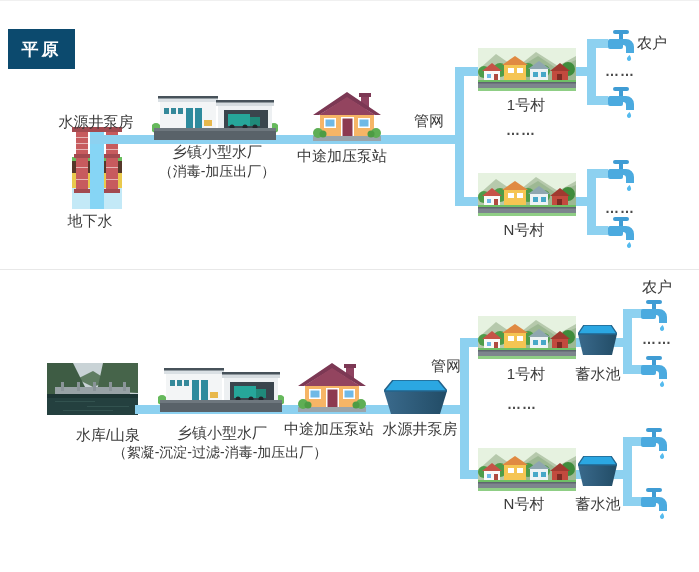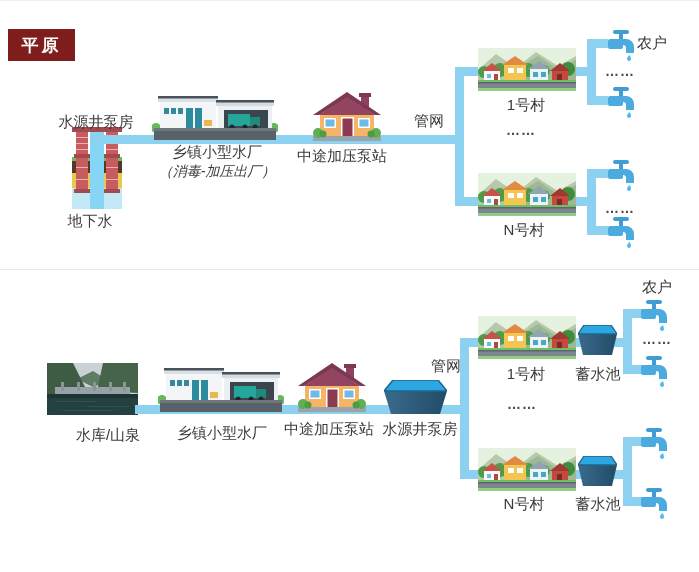--- a/index.html
+++ b/index.html
@@ -2,22 +2,22 @@
 <html><head>
 <meta charset="utf-8">
 <style>
   html,body{margin:0;padding:0;background:#fff;}
   .canvas{position:relative;width:699px;height:572px;background:#fff;overflow:hidden;
     font-family:"Liberation Sans",sans-serif;border-top:1px solid #f0f0f0;border-bottom:1px solid #f0f0f0;}
   .abs{position:absolute;}
   .pipe{position:absolute;background:#8DD1F0;}
   .label{position:absolute;color:#3A3A3A;font-size:15px;white-space:nowrap;line-height:1.15;}
   .ctr{transform:translateX(-50%);}
-  .sub{font-size:14px;color:#3A3A3A;font-style:italic;}
-  .badge{position:absolute;width:67px;height:32px;background:#7f1d1d;color:#fff;font-weight:bold;
+  .sub{font-size:14px;color:#3A3A3A;}
+  .badge{position:absolute;width:67px;height:40px;background:#0c4a6e;color:#fff;font-weight:bold;
     font-size:17px;display:flex;align-items:center;justify-content:center;letter-spacing:3px;}
   .dots{position:absolute;color:#4A4A4A;font-size:14px;font-weight:bold;letter-spacing:1px;transform:translateX(-50%);}
   .divider{position:absolute;left:0;width:699px;height:1px;background:#E8E8E8;}
 </style>
 </head>
 <body>
 
 <div class="canvas">
 
   <div class="badge" style="left:8px;top:28px">平原</div>
@@ -414,20 +414,21 @@
   <svg class="abs" style="left:641px;top:487px" width="26" height="32" viewBox="0 0 26 32">
     <rect x="5" y="0" width="16" height="4" rx="2" fill="#3F9CD4"></rect>
       <rect x="11" y="2" width="4" height="8" fill="#3F9CD4"></rect>
     <rect x="0" y="9" width="15" height="10" rx="2" fill="#4BAADF"></rect>
     <path d="M12 9 h6 a8 8 0 0 1 8 8 v6 h-8 v-5 a3 3 0 0 0 -3 -3 h-3 z" fill="#4BAADF"></path>
     <path d="M21.5 25 c1.6 2.4 2 3.8 1.2 5 a2 2 0 0 1 -3.4 0 c-0.8 -1.2 -0.4 -2.6 2.2 -5 z" fill="#56BBEE"></path>
   </svg>
 
   <div class="label ctr" style="left:108px;top:425px">水库/山泉</div>
   <div class="label ctr" style="left:222px;top:423px">乡镇小型水厂</div>
+  <div class="label ctr sub" style="left:220px;top:443px">（絮凝-沉淀-过滤-消毒-加压出厂）</div>
   <div class="label ctr" style="left:329px;top:419px">中途加压泵站</div>
   <div class="label ctr" style="left:420px;top:419px">水源井泵房</div>
   <div class="label" style="left:431px;top:356px">管网</div>
   <div class="label ctr" style="left:526px;top:364px">1号村</div>
   <div class="label ctr" style="left:598px;top:364px">蓄水池</div>
   <div class="dots" style="left:522px;top:395px">……</div>
   <div class="label ctr" style="left:524px;top:494px">N号村</div>
   <div class="label ctr" style="left:598px;top:494px">蓄水池</div>
   <div class="label" style="left:642px;top:277px">农户</div>
   <div class="dots" style="left:657px;top:330px">……</div>

